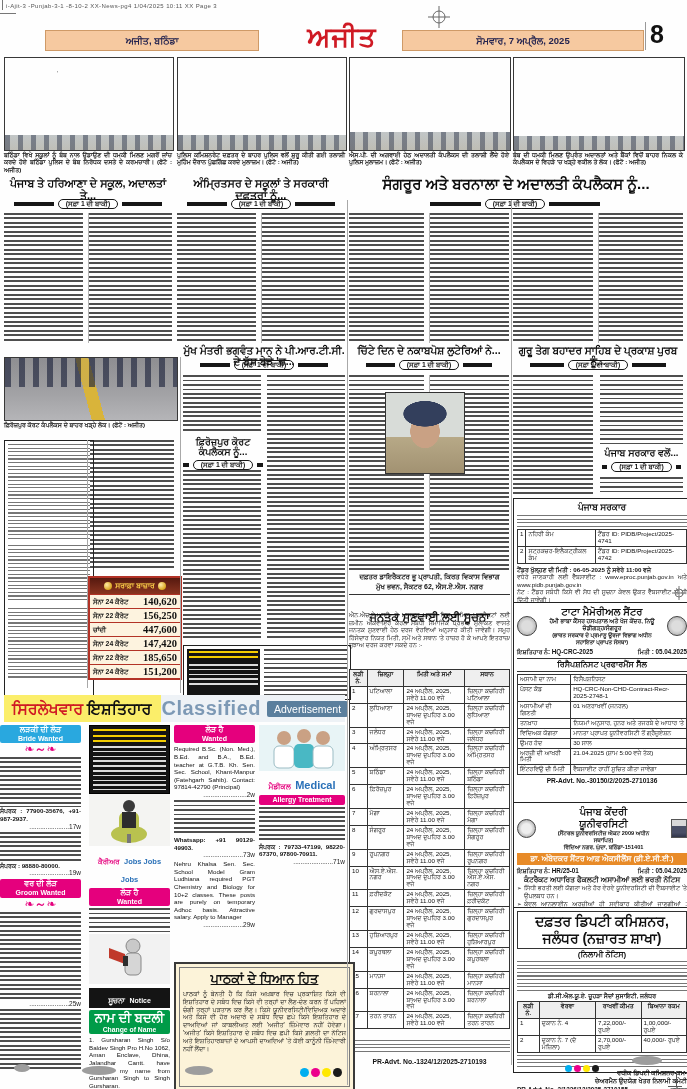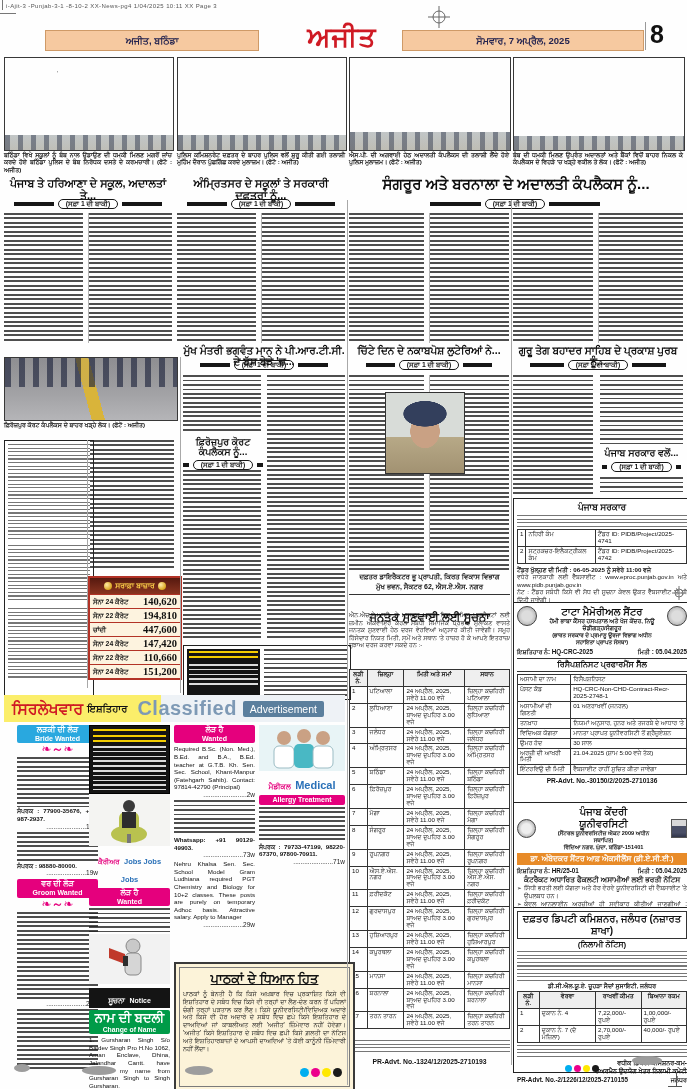--- a/index.html
+++ b/index.html
@@ -160,33 +160,33 @@
       <span class="coin"></span>
     </div>
     <table>
       <tbody id="rates-body">
           <tr>
             <td class="r-lbl">ਸੋਨਾ 24 ਕੈਰੇਟ</td>
             <td class="r-val">140,620</td>
           </tr>
           <tr>
             <td class="r-lbl">ਸੋਨਾ 22 ਕੈਰੇਟ</td>
-            <td class="r-val">194,810</td>
+            <td class="r-val">156,250</td>
           </tr>
           <tr>
             <td class="r-lbl">ਚਾਂਦੀ</td>
             <td class="r-val">447,600</td>
           </tr>
           <tr>
             <td class="r-lbl">ਸੋਨਾ 24 ਕੈਰੇਟ</td>
             <td class="r-val">147,420</td>
           </tr>
           <tr>
             <td class="r-lbl">ਸੋਨਾ 22 ਕੈਰੇਟ</td>
-            <td class="r-val">110,660</td>
+            <td class="r-val">185,650</td>
           </tr>
           <tr>
             <td class="r-lbl">ਸੋਨਾ 24 ਕੈਰੇਟ</td>
             <td class="r-val">151,200</td>
           </tr>
         </tbody>
     </table>
   </div>
 
   <div class="abs gk" style="left:183px;top:375px;width:78px;height:58px"></div>
@@ -369,21 +369,21 @@
     <div class="smalltxt" style="font-weight:bold;margin-top:2px">ਟੈਂਡਰ ਖੁੱਲ੍ਹਣ ਦੀ ਮਿਤੀ : 06-05-2025 ਨੂੰ ਸਵੇਰੇ 11:00 ਵਜੇ</div>
     <div class="smalltxt">ਵਧੇਰੇ ਜਾਣਕਾਰੀ ਲਈ ਵੈੱਬਸਾਈਟ : www.eproc.punjab.gov.in ਅਤੇ www.pidb.punjab.gov.in</div>
     <div class="smalltxt">ਨੋਟ : ਟੈਂਡਰ ਸਬੰਧੀ ਕਿਸੇ ਵੀ ਸੋਧ ਦੀ ਸੂਚਨਾ ਕੇਵਲ ਉਕਤ ਵੈੱਬਸਾਈਟ 'ਤੇ ਹੀ ਦਿੱਤੀ ਜਾਵੇਗੀ।</div>
     <div class="lbl-val" style="margin-top:2px">
       <span>PR-Advt. No.-2066/12/2025-2710199</span>
       <span>ਮੁੱਖ ਇੰਜੀਨੀਅਰ</span>
     </div>
   </div>
 
   <div class="abs box" style="left:513px;top:602px;width:170px;height:198px;padding:3px">
-    <div style="display:flex;align-items:flex-start;gap:12px">
+    <div style="display:flex;align-items:center;gap:12px">
       <div style="width:18px;height:18px;border-radius:50%;border:1.5px solid #444;background:radial-gradient(circle,#ddd 40%,#999)"></div>
       <div style="flex:1">
         <div class="n-title" style="font-size:10px">ਟਾਟਾ ਮੈਮੋਰੀਅਲ ਸੈਂਟਰ</div>
         <div class="n-title" style="font-size:6px">ਹੋਮੀ ਭਾਬਾ ਕੈਂਸਰ ਹਸਪਤਾਲ ਅਤੇ ਖੋਜ ਕੇਂਦਰ, ਨਿਊ ਚੰਡੀਗੜ੍ਹ/ਸੰਗਰੂਰ</div>
         <div class="n-title" style="font-size:5.6px">(ਭਾਰਤ ਸਰਕਾਰ ਦੇ ਪ੍ਰਮਾਣੂ ਊਰਜਾ ਵਿਭਾਗ ਅਧੀਨ ਸਹਾਇਤਾ ਪ੍ਰਾਪਤ ਸੰਸਥਾ)</div>
       </div>
       <div style="width:18px;height:18px;border-radius:50%;border:1.5px solid #444;background:radial-gradient(circle,#ddd 40%,#999)"></div>
     </div>
     <div class="lbl-val" style="margin-top:2px">
       <span>ਇਸ਼ਤਿਹਾਰ ਨੰ: HQ-CRC-2025</span>
@@ -450,21 +450,21 @@
         <div class="bullet-item">ਕੇਵਲ ਆਨਲਾਈਨ ਅਰਜ਼ੀਆਂ ਹੀ ਸਵੀਕਾਰ ਕੀਤੀਆਂ ਜਾਣਗੀਆਂ : www.cup.edu.in</div>
         <div class="bullet-item">ਆਨਲਾਈਨ ਅਰਜ਼ੀਆਂ ਪ੍ਰਾਪਤ ਹੋਣ ਦੀ ਆਖਰੀ ਮਿਤੀ 30.04.2025 (ਸ਼ਾਮ 5:00 ਵਜੇ ਤੱਕ)</div>
       </div>
     <div class="lbl-val" style="margin-top:1px">
       <span>No.-2025-2</span>
       <span>ਰਜਿਸਟਰਾਰ</span>
     </div>
   </div>
 
   <div class="abs box" style="left:513px;top:907px;width:170px;height:158px;padding:3px">
-    <div class="n-title" style="font-size:10px;border:1px solid #333;padding:1px 0">ਦਫ਼ਤਰ ਡਿਪਟੀ ਕਮਿਸ਼ਨਰ, ਜਲੰਧਰ (ਨਜ਼ਾਰਤ ਸ਼ਾਖਾ)</div>
+    <div class="n-title" style="font-size:14px;border:1px solid #333;padding:1px 0">ਦਫ਼ਤਰ ਡਿਪਟੀ ਕਮਿਸ਼ਨਰ, ਜਲੰਧਰ (ਨਜ਼ਾਰਤ ਸ਼ਾਖਾ)</div>
     <div class="n-title" style="font-size:8px;margin:1px 0">(ਨਿਲਾਮੀ ਨੋਟਿਸ)</div>
     <div class="gk-fine" style="height:30px"></div>
     <div class="n-title" style="font-size:6.2px;margin:1px 0">ਡੀ.ਸੀ.ਐਲ.ਯੂ.ਏ. ਚੂਹੜਾ ਸੈਦਾਂ ਸੁਸਾਇਟੀ, ਜਲੰਧਰ</div>
     <table class="tbl">
       <thead>
         <tr>
           <th>ਲੜੀ ਨੰ.</th>
             <th>ਵੇਰਵਾ</th>
             <th>ਰਾਖਵੀਂ ਕੀਮਤ</th>
             <th>ਬਿਆਨਾ ਰਕਮ</th>
@@ -490,26 +490,26 @@
     <div style="text-align:right;font-size:6.4px;font-weight:bold">ਚੇਅਰਮੈਨ ਉਦਯੋਗ ਖੇਤਰ ਨਿਲਾਮੀ ਕਮੇਟੀ</div>
     <div class="lbl-val" style="margin-top:1px">
       <span>PR-Advt. No.-2/1226/12/2025-2710155</span>
       <span>ਜਲੰਧਰ</span>
     </div>
   </div>
 
   <div class="abs" style="left:4px;top:695px;width:341px;height:27px;display:flex;align-items:center;
        background:linear-gradient(90deg,#fbee6a 0 46%,#eef2f6 46% 100%)">
     <span style="font-size:16px;font-weight:bold;color:#cf1a24;margin-left:8px">ਸਿਰਲੇਖਵਾਰ</span>
-    <span style="font-size:10px;font-weight:bold;color:#111;margin-left:4px">ਇਸ਼ਤਿਹਾਰ</span>
+    <span style="font-size:16px;font-weight:bold;color:#111;margin-left:4px">ਇਸ਼ਤਿਹਾਰ</span>
     <span style="font-size:20px;font-weight:bold;color:#7d99b5;margin-left:10px;letter-spacing:.5px">Classified</span>
     <span style="font-size:10.5px;font-weight:normal;color:#fff;background:#5b7f9d;padding:2px 7px;border-radius:2px;margin-left:6px">Advertisement</span>
   </div>
 
-  <div class="abs" style="left:17px;top:725px;width:81px">
+  <div class="abs" style="left:0;top:725px;width:81px">
     <div class="chdr" style="background:#29a8df">
       <div style="font-size:8px">ਲੜਕੀ ਦੀ ਲੋੜ</div>
       <div style="font-size:7px">Bride Wanted</div>
     </div>
     <div style="text-align:center;color:#e5007d;font-size:12px;font-weight:bold;line-height:1">❧～❧</div>
     <div class="gk" style="height:50px;margin-top:2px"></div>
     <div class="smalltxt" style="font-weight:bold">ਸੰਪਰਕ : 77900-35676, +91-987-2937.</div>
     <div class="sep">......................17w</div>
     <div class="gk" style="height:30px;margin-top:2px"></div>
     <div class="smalltxt" style="font-weight:bold">ਸੰਪਰਕ : 98880-80000.</div>

